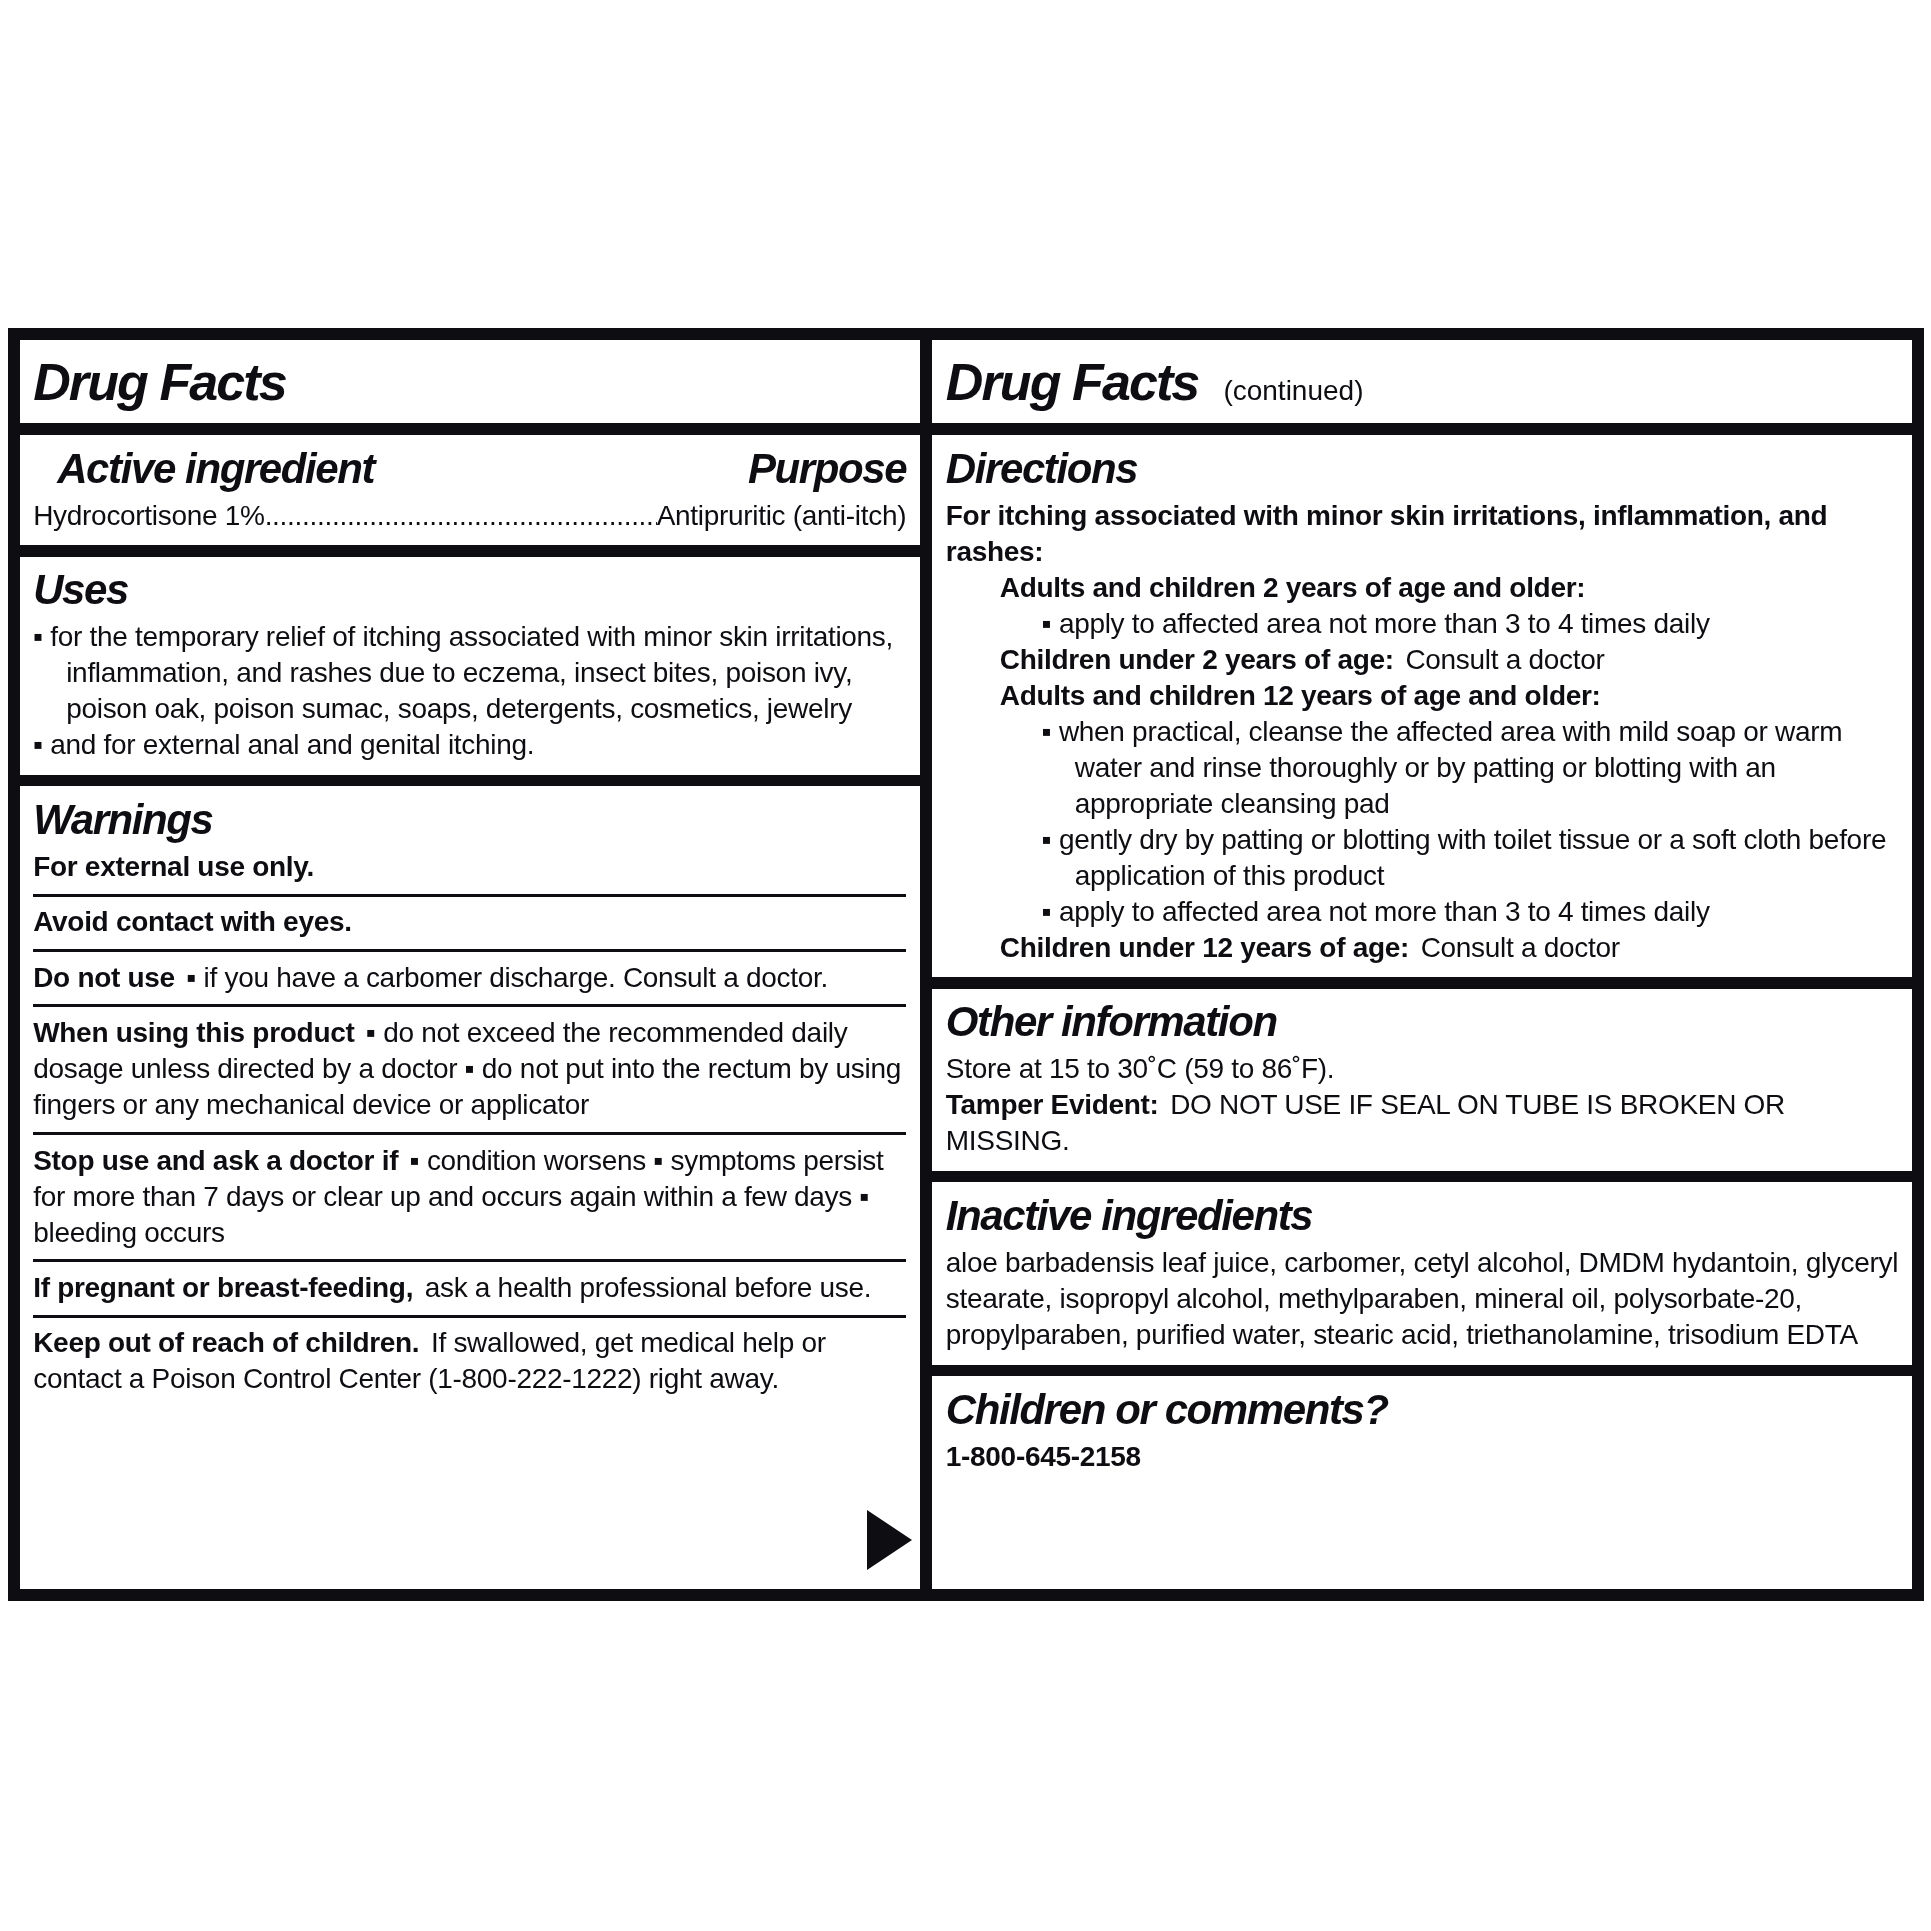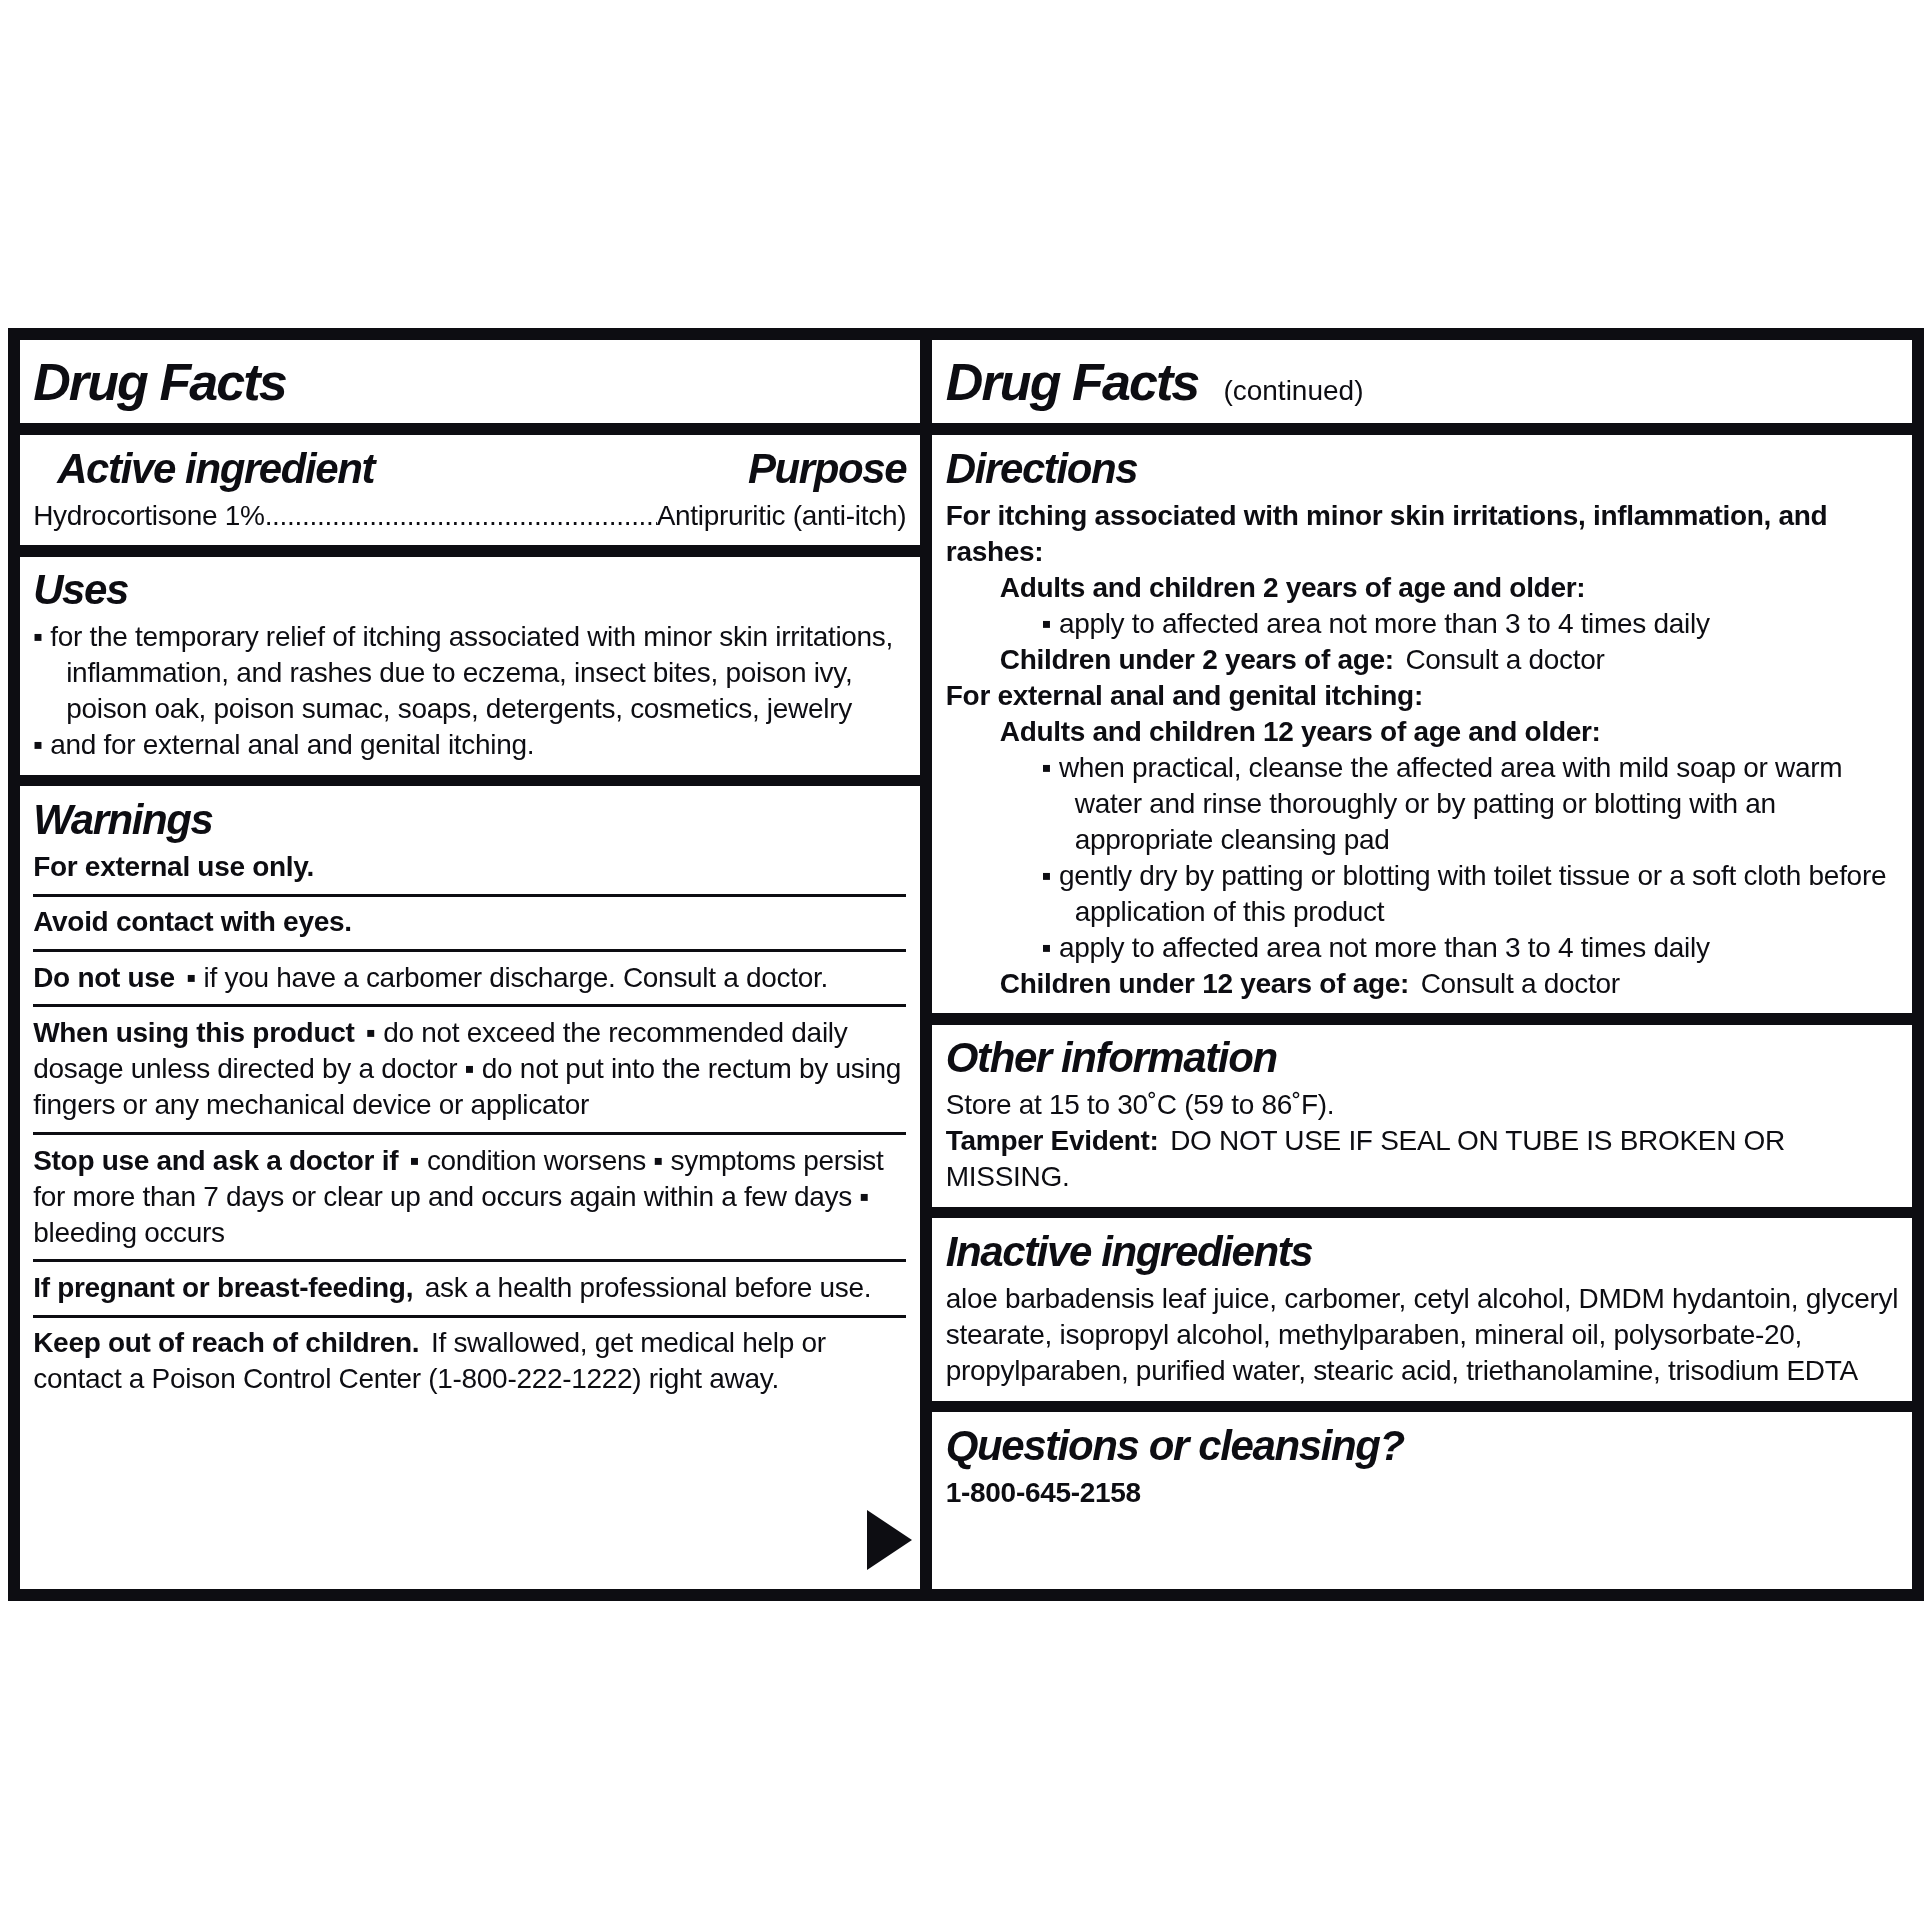--- a/index.html
+++ b/index.html
@@ -153,38 +153,37 @@
         <span class="continued">(continued)</span>
       </div>
     </div>
 
     <div class="box">
       <div class="h2">Directions</div>
       <p class="para bold">For itching associated with minor skin irritations, inflammation, and rashes:</p>
       <p class="para bold ind1">Adults and children 2 years of age and older:</p>
       <p class="para ind2">▪ apply to affected area not more than 3 to 4 times daily</p>
       <p class="para ind1"><span class="bold">Children under 2 years of age:</span><span class="rest">Consult a doctor</span></p>
-      <p class="para bold">For external anal and genital itching:</p>
       <p class="para bold ind1">Adults and children 12 years of age and older:</p>
       <p class="para ind2">▪ when practical, cleanse the affected area with mild soap or warm water and rinse thoroughly or by patting or blotting with an appropriate cleansing pad</p>
       <p class="para ind2">▪ gently dry by patting or blotting with toilet tissue or a soft cloth before application of this product</p>
       <p class="para ind2">▪ apply to affected area not more than 3 to 4 times daily</p>
       <p class="para ind1"><span class="bold">Children under 12 years of age:</span><span class="rest">Consult a doctor</span></p>
     </div>
 
     <div class="box">
       <div class="h2">Other information</div>
       <p class="para">Store at 15 to 30˚C (59 to 86˚F).</p>
       <p class="para"><span class="bold">Tamper Evident:</span><span class="rest">DO NOT USE IF SEAL ON TUBE IS BROKEN OR MISSING.</span></p>
     </div>
 
     <div class="box">
       <div class="h2">Inactive ingredients</div>
       <p class="para">aloe barbadensis leaf juice, carbomer, cetyl alcohol, DMDM hydantoin, glyceryl stearate, isopropyl alcohol, methylparaben, mineral oil, polysorbate-20, propylparaben, purified water, stearic acid, triethanolamine, trisodium EDTA</p>
     </div>
 
     <div class="box grow">
-      <div class="h2">Questions or cleansing?</div>
+      <div class="h2">Children or comments?</div>
       <p class="para bold">1-800-645-2158</p>
     </div>
   </div>
 </div>
 
 
 </body></html>

